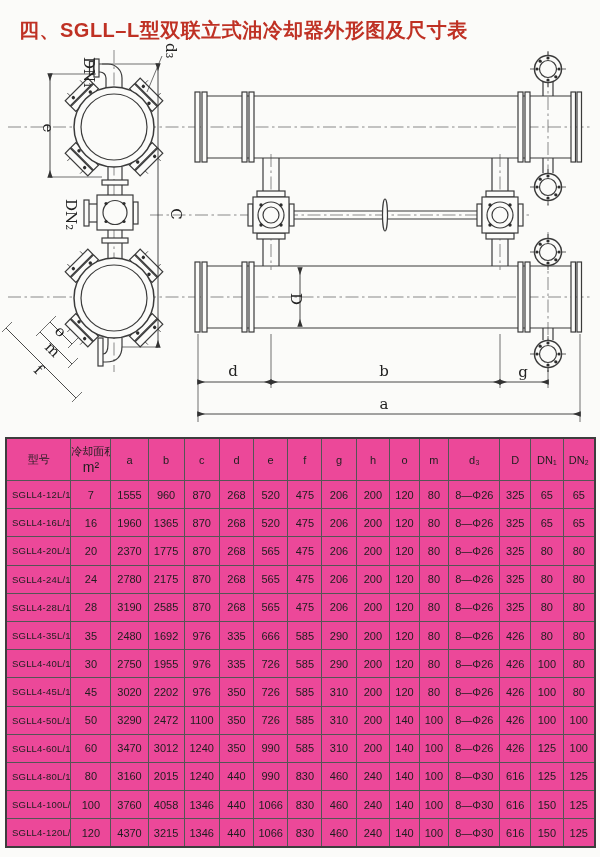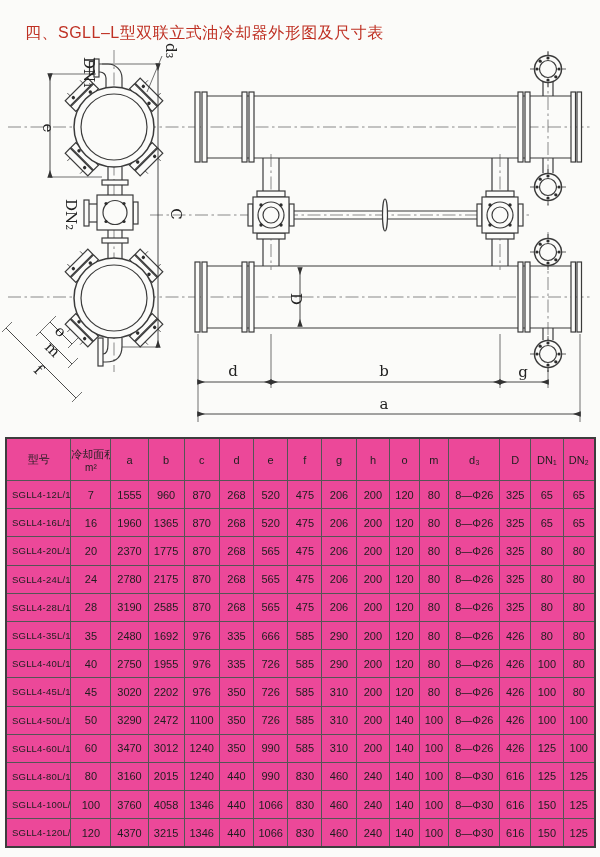--- a/index.html
+++ b/index.html
@@ -3,22 +3,22 @@
 <meta charset="utf-8">
 <style>
   html,body{margin:0;padding:0;}
   body{
     width:600px;height:857px;background:#fbfbf9;
     font-family:"Liberation Sans","DejaVu Sans",sans-serif;
     color:#222;overflow:hidden;
   }
   .page{position:relative;width:600px;height:857px;}
   .title{
-    position:absolute;left:8px;top:6px;margin:17px;
-    font-size:16px;font-weight:normal;letter-spacing:.5px;
+    position:absolute;left:8px;top:6px;margin:11px;
+    font-size:20px;font-weight:bold;letter-spacing:.5px;
     color:#bf3124;
   }
   .drawing{position:absolute;left:0;top:32px;width:600px;height:402px;}
   svg .ln{stroke:#3b3b3b;stroke-width:1.2;fill:none;}
   svg .lnthin{stroke:#3b3b3b;stroke-width:.8;fill:none;}
   svg .shape{stroke:#3b3b3b;stroke-width:1.2;fill:#fbfbf9;}
   svg .shapethick{stroke:#3b3b3b;stroke-width:1.5;fill:#fbfbf9;}
   svg .cl{stroke:#5a5a5a;stroke-width:.7;fill:none;stroke-dasharray:13 3.5 2.5 3.5;}
   svg .dim{stroke:#333;stroke-width:.9;fill:none;}
   svg .ext{stroke:#333;stroke-width:.7;fill:none;}
@@ -30,21 +30,21 @@
   table.dims{
     position:absolute;left:5px;top:437px;width:591px;
     border-collapse:collapse;table-layout:fixed;
     border:2px solid #3d3d3d;background:#ec4899;
   }
   table.dims th,table.dims td{
     border:1.3px solid #555;text-align:center;
     padding:0;overflow:hidden;white-space:nowrap;
   }
   table.dims th{height:41px;font-size:11px;font-weight:500;color:#1e1e1e;}
-  table.dims th .l2{font-size:10px;margin-top:0;}
+  table.dims th .l2{font-size:14px;margin-top:0;}
   table.dims td{height:27.2px;font-size:11px;color:#1e1e1e;}
   table.dims td.model{text-align:left;padding-left:5px;font-size:9.5px;letter-spacing:.2px;}
 </style>
 </head>
 <body>
 
 <div class="page">
 
   <h1 class="title">四、SGLL–L型双联立式油冷却器外形图及尺寸表</h1>
 
@@ -442,21 +442,21 @@
           <td>200</td>
           <td>120</td>
           <td>80</td>
           <td>8—Φ26</td>
           <td>426</td>
           <td>80</td>
           <td>80</td>
         </tr>
         <tr>
           <td class="model">SGLL4-40L/1.0</td>
-          <td>40</td>
+          <td>30</td>
           <td>2750</td>
           <td>1955</td>
           <td>976</td>
           <td>335</td>
           <td>726</td>
           <td>585</td>
           <td>290</td>
           <td>200</td>
           <td>120</td>
           <td>80</td>

